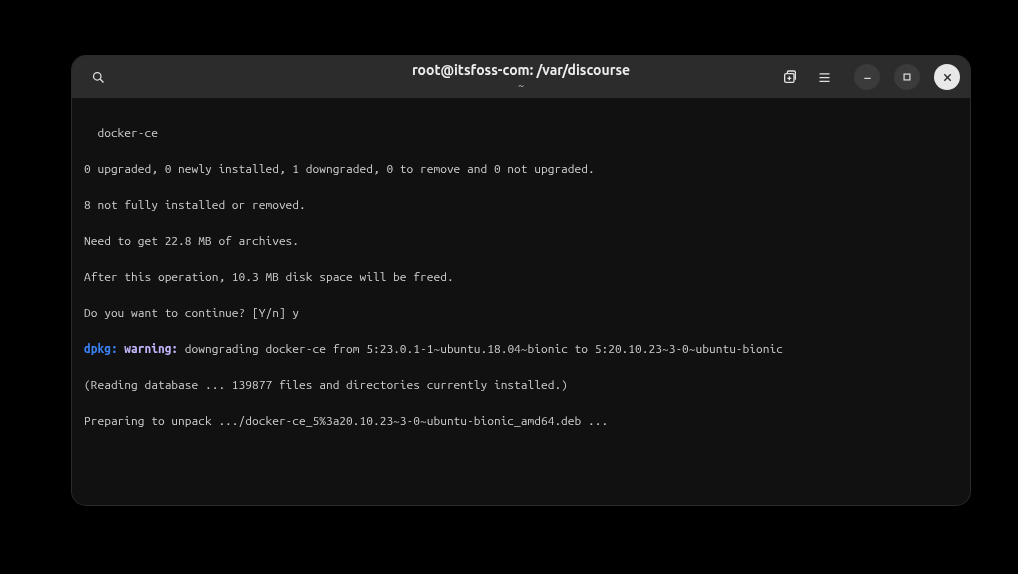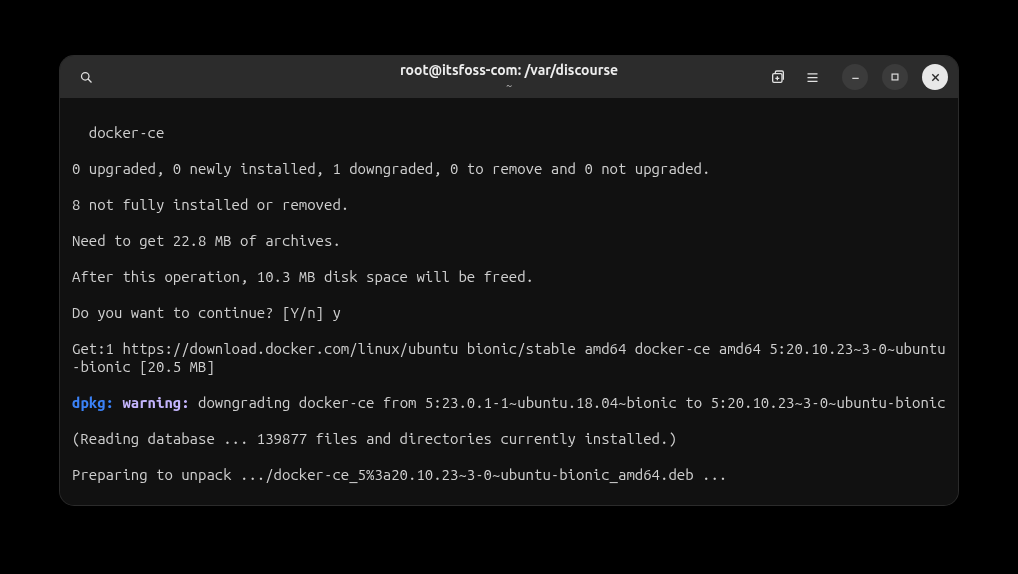--- a/index.html
+++ b/index.html
@@ -1,37 +1,37 @@
 <!DOCTYPE html>
 <html><head>
   <meta charset="utf-8">
   <style>
     * { margin: 0; padding: 0; box-sizing: border-box; }
     html, body { width: 100%; height: 100%; background: #000; font-family: "Ubuntu Mono","DejaVu Sans Mono","Liberation Mono",monospace; }
     .stage { position: relative; width: 1018px; height: 574px; background: #000; overflow: hidden; }
     .window {
-      position: absolute; left: 60px; top: 56px; width: 898px; height: 449px;
+      position: absolute; left: 72px; top: 56px; width: 898px; height: 449px;
       background: #1e1e1e; border-radius: 14px; overflow: hidden; display: flex; flex-direction: column;
       box-shadow: 0 0 0 1px #2b2b2b;
     }
     .titlebar {
       height: 42px; background: #2c2c2c; display: flex; align-items: center; padding: 0 10px;
       position: relative;
     }
     .tb-left, .tb-right { display: flex; align-items: center; gap: 2px; }
     .tb-left { width: 180px; }
     .tb-right { margin-left: auto; }
     .tb-title { position: absolute; left: 50%; transform: translateX(-50%); text-align: center; color: #eee; font-family: "Ubuntu","DejaVu Sans",sans-serif; font-size: 14px; font-weight: 700; line-height: 1.1; }
     .tb-sub { display:block; font-weight:400; font-size:11px; color:#c8c8c8; }
     .tb-btn-flat { width: 32px; height: 30px; border-radius: 6px; display:flex; align-items:center; justify-content:center; color:#e2e2e2; background:transparent; border:none; cursor:pointer; }
     .tb-ctl { width: 26px; height: 26px; border-radius: 50%; background: #3b3b3b; margin-left: 12px; display:flex; align-items:center; justify-content:center; }
     .tb-ctl.close { background: #e8e8e8; color: #2b2b2b; }
     .term-body {
       flex: 1; background: #111; color: #d0d0d0; padding: 8px 12px 8px 12px;
-      font-size: 15px; line-height: 18px; white-space: pre; overflow: hidden;
+      font-size: 12px; line-height: 18px; white-space: pre; overflow: hidden;
     }
     .ln { display: block; white-space: pre-wrap; word-break: break-all; }
     .indent { padding-left: 2ch; }
     .dpkg { color: #3b82f6; font-weight: bold; }
     .warning { color: #c4b5fd; font-weight: bold; }
     svg { display:block; }
   </style>
 </head>
 <body>
 <div class="stage">
@@ -85,21 +85,20 @@
     </div>
   </div>
 
   <div class="term-body">
 <span class="ln indent">docker-ce</span>
 <span class="ln">0 upgraded, 0 newly installed, 1 downgraded, 0 to remove and 0 not upgraded.</span>
 <span class="ln">8 not fully installed or removed.</span>
 <span class="ln">Need to get 22.8 MB of archives.</span>
 <span class="ln">After this operation, 10.3 MB disk space will be freed.</span>
 <span class="ln">Do you want to continue? [Y/n] y</span>
-<span class="ln">Get:1 https://download.docker.com/linux/ubuntu bionic/stable amd64 docker-ce amd64 5:20.10.23~3-0~ubuntu-bionic [20.5 MB]</span>
 <span class="ln"><span class="dpkg">dpkg:</span><span class="warning"> warning:</span><span> downgrading docker-ce from 5:23.0.1-1~ubuntu.18.04~bionic to 5:20.10.23~3-0~ubuntu-bionic</span></span>
 <span class="ln">(Reading database ... 139877 files and directories currently installed.)</span>
 <span class="ln">Preparing to unpack .../docker-ce_5%3a20.10.23~3-0~ubuntu-bionic_amd64.deb ...</span>
 
 
 
 
 
 
 

